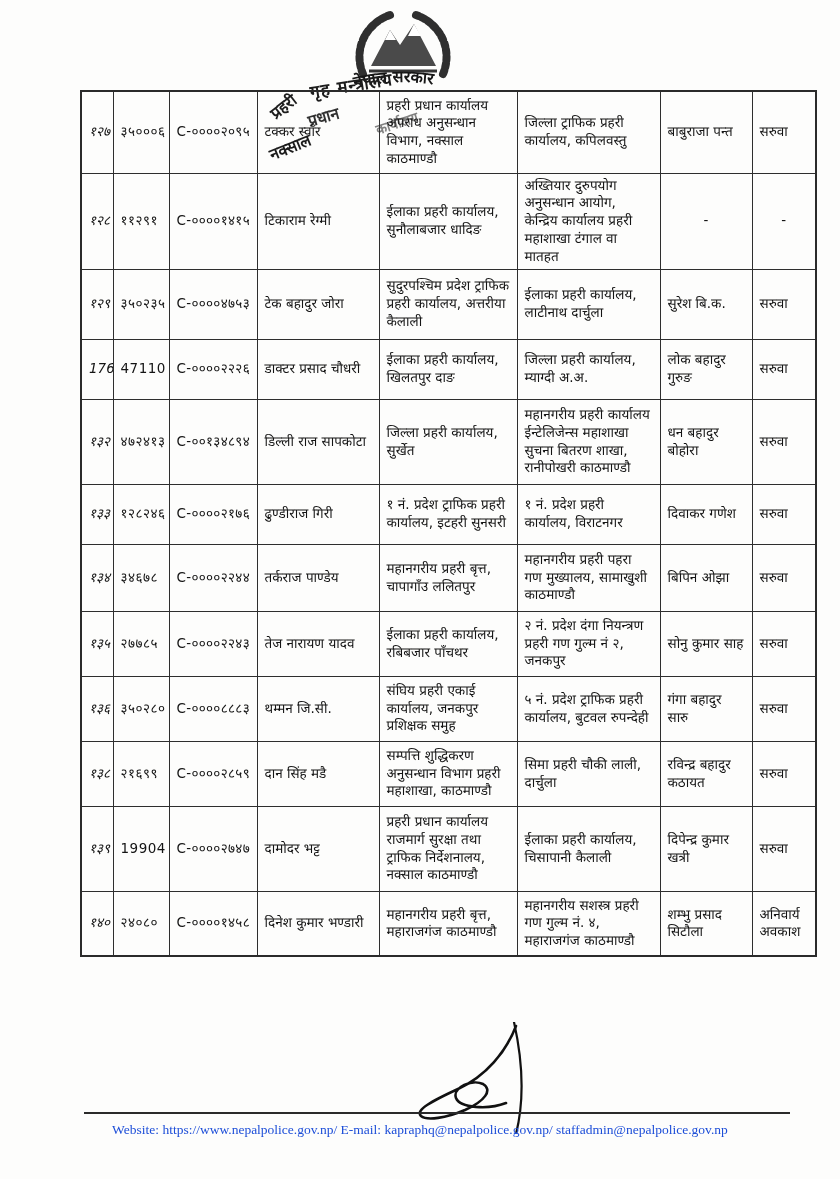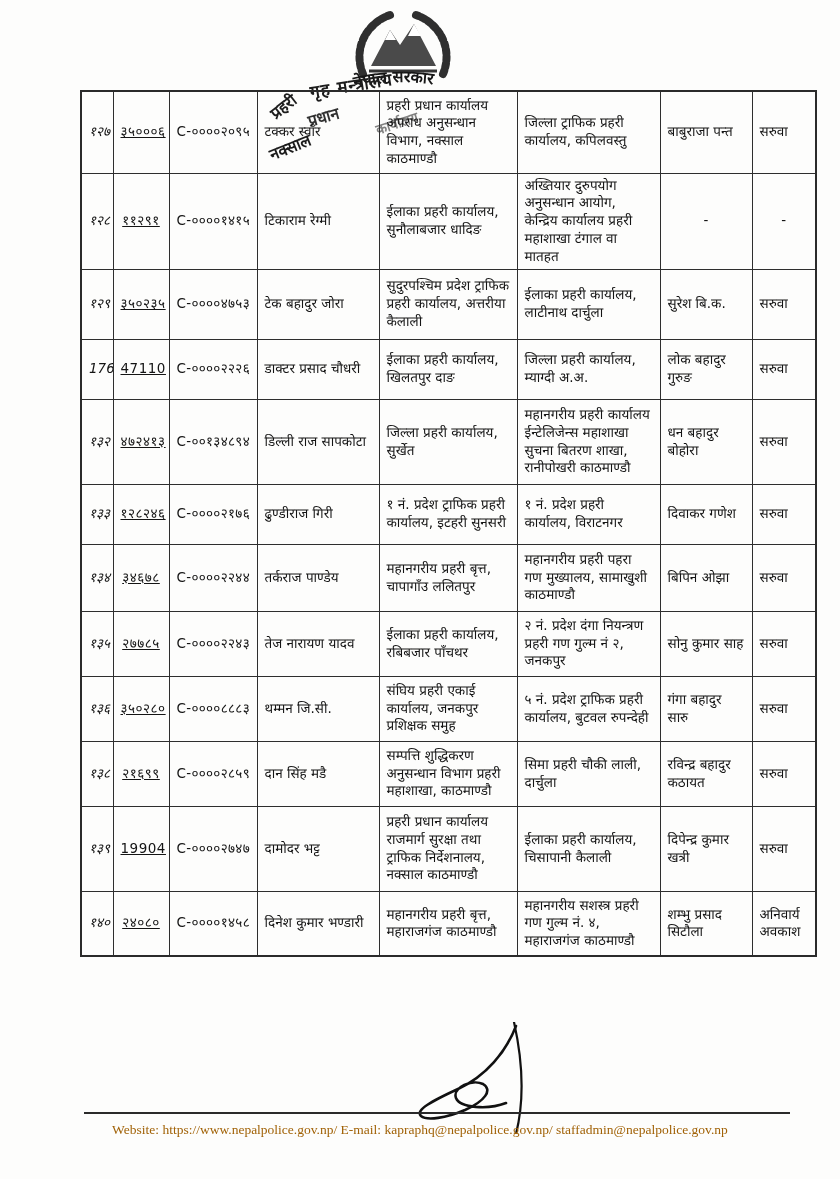--- a/index.html
+++ b/index.html
@@ -19,32 +19,32 @@
   
   table.roster{
     position:absolute;left:80px;top:90px;width:735px;
     border-collapse:collapse;table-layout:fixed;border:2px solid #2b2b2b;
   }
   table.roster td{
     border:1px solid #2e2e2e;vertical-align:middle;
     padding:3px 7px;font-size:13.5px;line-height:1.32;overflow:hidden;
   }
   td.c-sn{ text-align:center;padding:3px 1px;font-size:13px;font-style:italic;}
-  td.c-no{ text-align:center;padding:3px 2px;font-size:12px;letter-spacing:.5px;text-decoration:underline;}
+  td.c-no{ padding:3px 2px;font-size:12px;letter-spacing:.5px;}
   td.c-code{text-align:left;padding:3px 2px;font-size:12px;letter-spacing:.3px;}
   td.c-name{font-size:13.5px;}
   td.c-from,td.c-to{font-size:12.4px;line-height:1.3;margin-top:22px;}
   td.c-repl{font-size:13px;}
   td.c-rem{font-size:13px;}
   
   .signature{position:absolute;left:388px;top:1022px;}
   .footer-line{position:absolute;left:84px;top:1112px;width:706px;border-top:2px solid #2a2a2a;}
   .footer-text{
     position:absolute;left:0;top:1122px;width:840px;text-align:center;
-    font-family:"Liberation Serif",serif;font-size:13.5px;color:#a16207;
+    font-family:"Liberation Serif",serif;font-size:13.5px;color:#1d4ed8;
   }
 </style>
 </head>
 <body>
 
 <div class="emblem">
   <svg width="140" height="96" viewBox="0 0 140 96">
     <path d="M30,70 C20,46 32,20 57,11" fill="none" stroke="#2f2f2f" stroke-width="8" stroke-dasharray="4 3" stroke-linecap="round"></path>
     <path d="M110,70 C120,46 108,20 83,11" fill="none" stroke="#2f2f2f" stroke-width="8" stroke-dasharray="4 3" stroke-linecap="round"></path>
     <path d="M38,62 L57,26 L67,41 L81,20 L103,62 Z" fill="#4a4a4a"></path>

